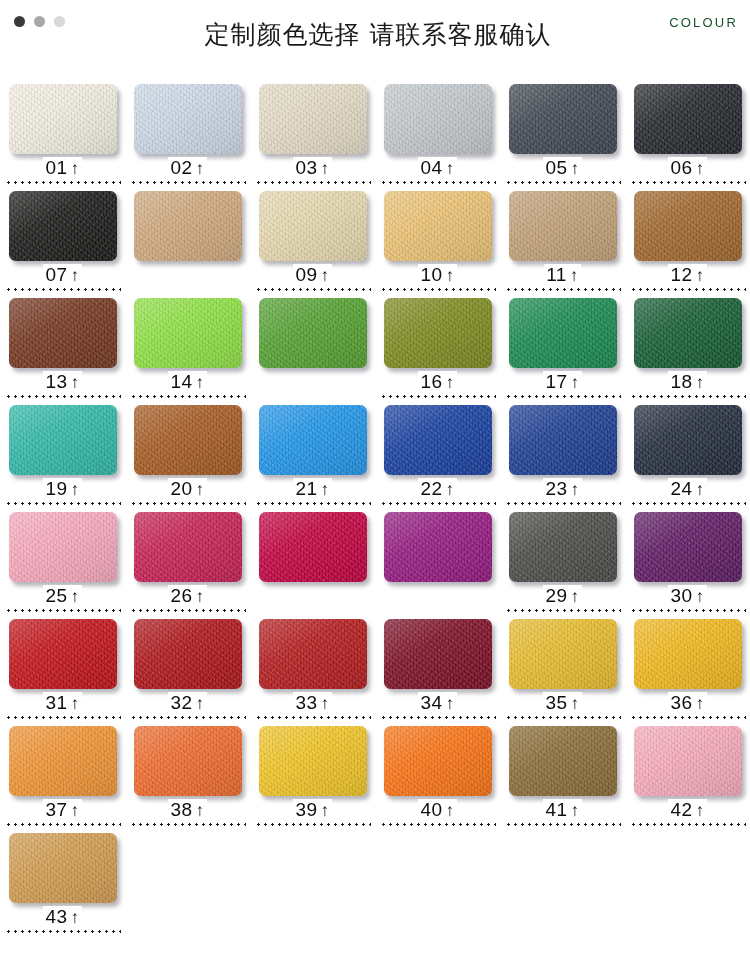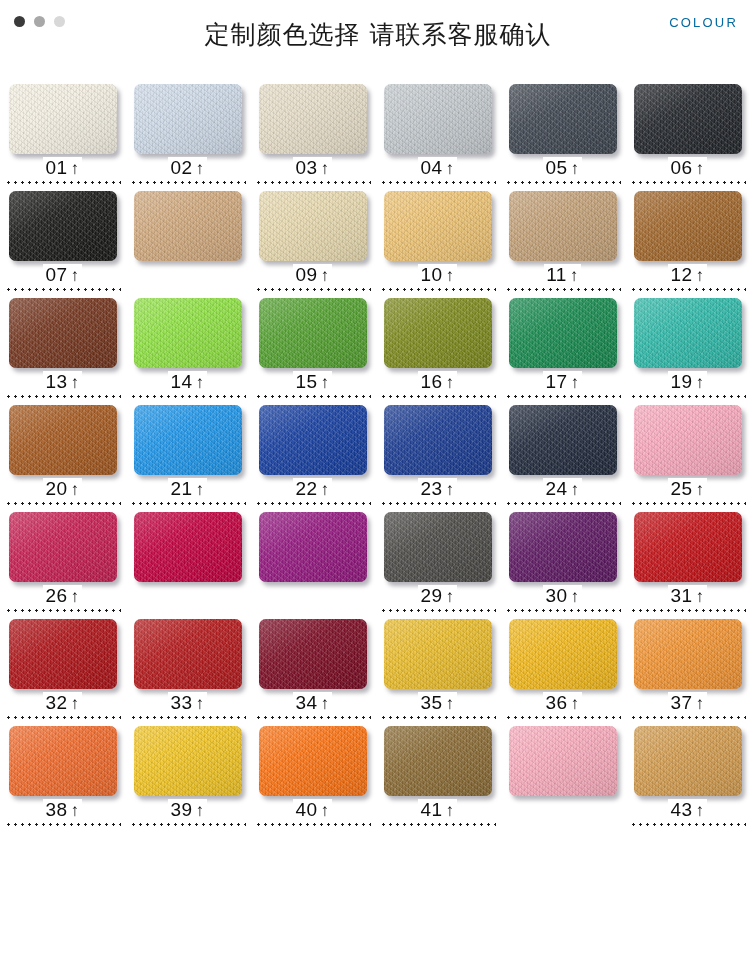--- a/index.html
+++ b/index.html
@@ -47,21 +47,21 @@
     font-weight: 400;
     letter-spacing: 1px;
     font-family: "DejaVu Sans", "Liberation Sans", sans-serif;
   }
   .colour-tag {
     position: absolute;
     right: 12px;
     top: 15px;
     font-size: 13px;
     letter-spacing: 2.2px;
-    color: #0369a1;
+    color: #14532d;
     font-family: "Liberation Sans", sans-serif;
   }
 
   
   .grid {
     position: relative;
     width: 750px;
     padding: 22px 0 0 0;
     display: flex;
     flex-wrap: wrap;
@@ -285,24 +285,20 @@
       </div>
       <div class="label-row">
         <div class="dotted-line"></div>
         <span class="label-text">14<span class="arrow-icon">↑</span></span>
       </div>
     </div>
     <div class="cell">
       <div class="swatch-wrap">
         <div class="swatch" style="background: rgb(83, 160, 48);"></div>
       </div>
-      <div class="label-row">
-        <div class="dotted-line"></div>
-        <span class="label-text">15<span class="arrow-icon">↑</span></span>
-      </div>
     </div>
     <div class="cell">
       <div class="swatch-wrap">
         <div class="swatch" style="background: rgb(125, 138, 30);"></div>
       </div>
       <div class="label-row">
         <div class="dotted-line"></div>
         <span class="label-text">16<span class="arrow-icon">↑</span></span>
       </div>
     </div>
@@ -310,20 +306,29 @@
       <div class="swatch-wrap">
         <div class="swatch" style="background: rgb(24, 138, 79);"></div>
       </div>
       <div class="label-row">
         <div class="dotted-line"></div>
         <span class="label-text">17<span class="arrow-icon">↑</span></span>
       </div>
     </div>
     <div class="cell">
       <div class="swatch-wrap">
+        <div class="swatch" style="background: rgb(20, 92, 50);"></div>
+      </div>
+      <div class="label-row">
+        <div class="dotted-line"></div>
+        <span class="label-text">18<span class="arrow-icon">↑</span></span>
+      </div>
+    </div>
+    <div class="cell">
+      <div class="swatch-wrap">
         <div class="swatch" style="background: rgb(47, 184, 168);"></div>
       </div>
       <div class="label-row">
         <div class="dotted-line"></div>
         <span class="label-text">19<span class="arrow-icon">↑</span></span>
       </div>
     </div>
     <div class="cell">
       <div class="swatch-wrap">
         <div class="swatch" style="background: rgb(165, 90, 33);"></div>
@@ -510,20 +515,24 @@
         <div class="swatch" style="background: rgb(138, 107, 53);"></div>
       </div>
       <div class="label-row">
         <div class="dotted-line"></div>
         <span class="label-text">41<span class="arrow-icon">↑</span></span>
       </div>
     </div>
     <div class="cell">
       <div class="swatch-wrap">
         <div class="swatch" style="background: rgb(247, 170, 187);"></div>
+      </div>
+      <div class="label-row">
+        <div class="dotted-line"></div>
+        <span class="label-text">42<span class="arrow-icon">↑</span></span>
       </div>
     </div>
     <div class="cell">
       <div class="swatch-wrap">
         <div class="swatch" style="background: rgb(209, 155, 79);"></div>
       </div>
       <div class="label-row">
         <div class="dotted-line"></div>
         <span class="label-text">43<span class="arrow-icon">↑</span></span>
       </div>

